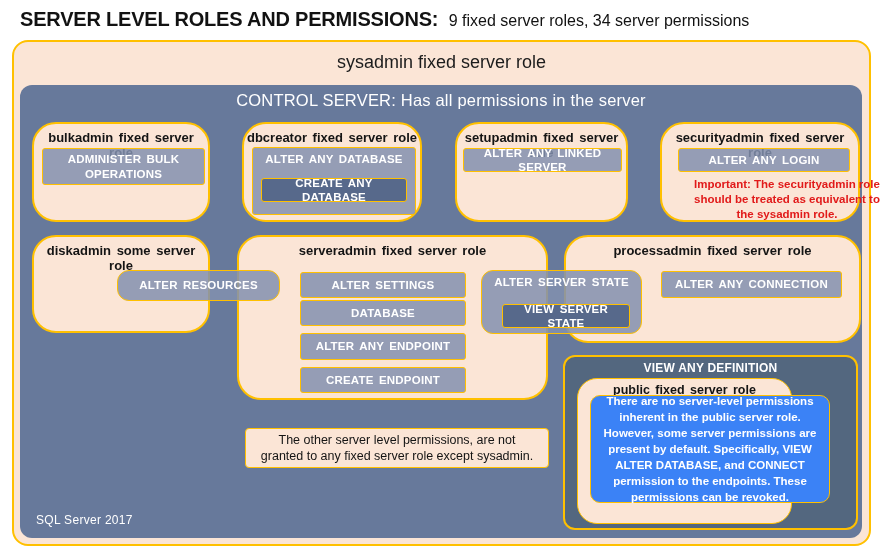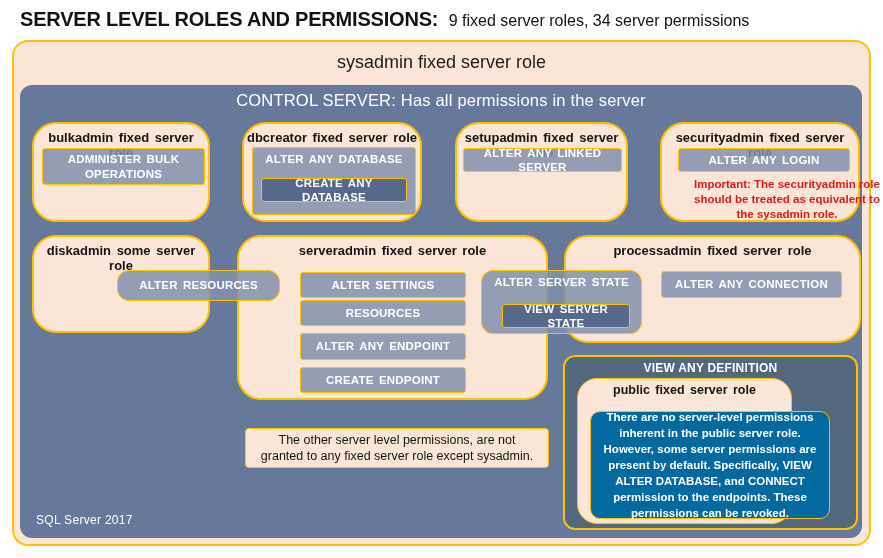--- a/index.html
+++ b/index.html
@@ -50,22 +50,22 @@
   }
   
   .vad-box{left:563px;top:355px;width:295px;height:175px;background:#53677F;
     border:2px solid #FFC000;border-radius:12px;}
   .vad-label{position:absolute;left:0;top:4px;width:100%;text-align:center;color:#fff;
     font-weight:bold;font-size:12px;letter-spacing:0.2px;}
   .public-box{position:absolute;left:12px;top:21px;width:215px;height:146px;background:#FBE5D6;
     border:1.5px solid #FFC000;border-radius:20px;box-sizing:border-box;}
   .public-title{position:absolute;left:0;top:4px;width:100%;text-align:center;
     font-size:12.5px;font-weight:bold;color:#141414;word-spacing:2px;}
-  .public-body-box{position:absolute;left:12px;top:32px;width:240px;height:108px;
-    background:#0369a1;border:1.5px solid #FFC000;border-radius:10px;box-sizing:border-box;
+  .public-body-box{position:absolute;left:12px;top:16px;width:240px;height:108px;
+    background:#3b82f6;border:1.5px solid #FFC000;border-radius:10px;box-sizing:border-box;
     display:flex;align-items:center;justify-content:center;text-align:center;
     color:#fff;font-weight:bold;font-size:11.5px;line-height:1.4;padding:4px 8px;}
   .footer-label{left:36px;top:513px;font-size:12px;color:#fff;letter-spacing:0.3px;}
 </style>
 </head>
 <body>
 
 <div id="page">
 
   <div class="abs" id="main-title">
@@ -105,21 +105,21 @@
 
   <div class="abs role" style="left:32px;top:235px;width:178px;height:98px;">
     <div class="role-title">diskadmin some server role</div>
   </div>
 
   <div class="abs perm overlay" style="left:117px;top:270px;width:163px;height:31px;">ALTER RESOURCES</div>
 
   <div class="abs role" style="left:237px;top:235px;width:311px;height:165px;">
     <div class="role-title">serveradmin fixed server role</div>
     <div class="perm" style="left:61px;top:35px;width:166px;height:26px;">ALTER SETTINGS</div>
-    <div class="perm" style="left:61px;top:63px;width:166px;height:26px;">RESOURCES</div>
+    <div class="perm" style="left:61px;top:63px;width:166px;height:26px;">DATABASE</div>
     <div class="perm" style="left:61px;top:96px;width:166px;height:27px;">ALTER ANY ENDPOINT</div>
     <div class="perm" style="left:61px;top:130px;width:166px;height:26px;">CREATE ENDPOINT</div>
   </div>
 
   <div class="abs perm-group overlay" style="left:481px;top:270px;width:161px;height:64px;">
     <div class="perm-group-label">ALTER SERVER STATE</div>
     <div class="perm dark" style="left:20px;top:33px;width:128px;height:24px;">VIEW SERVER STATE</div>
   </div>
 
   <div class="abs role" style="left:564px;top:235px;width:297px;height:108px;">

